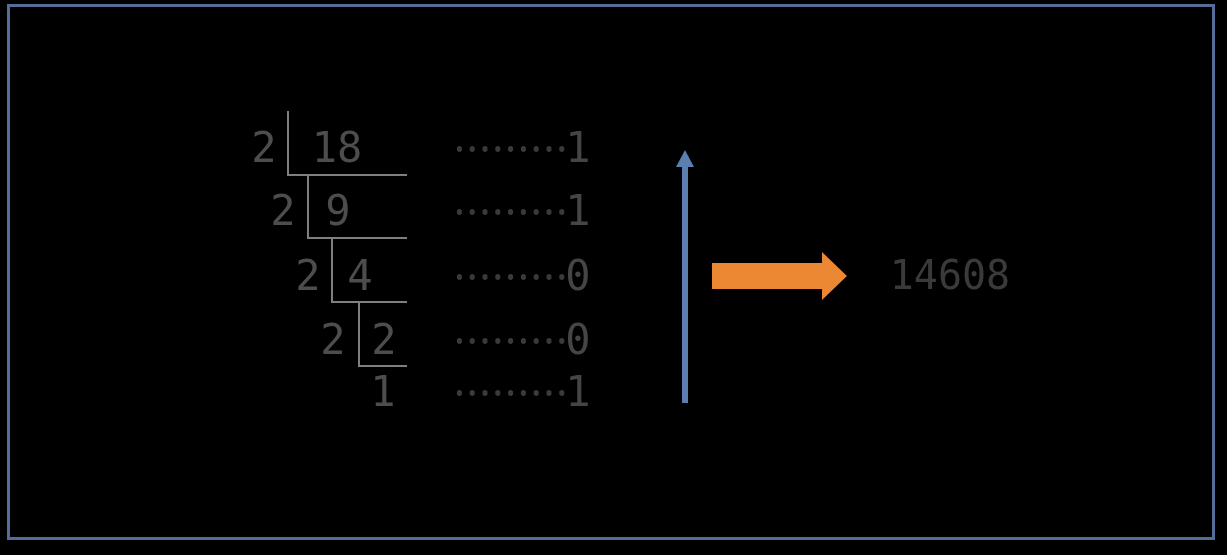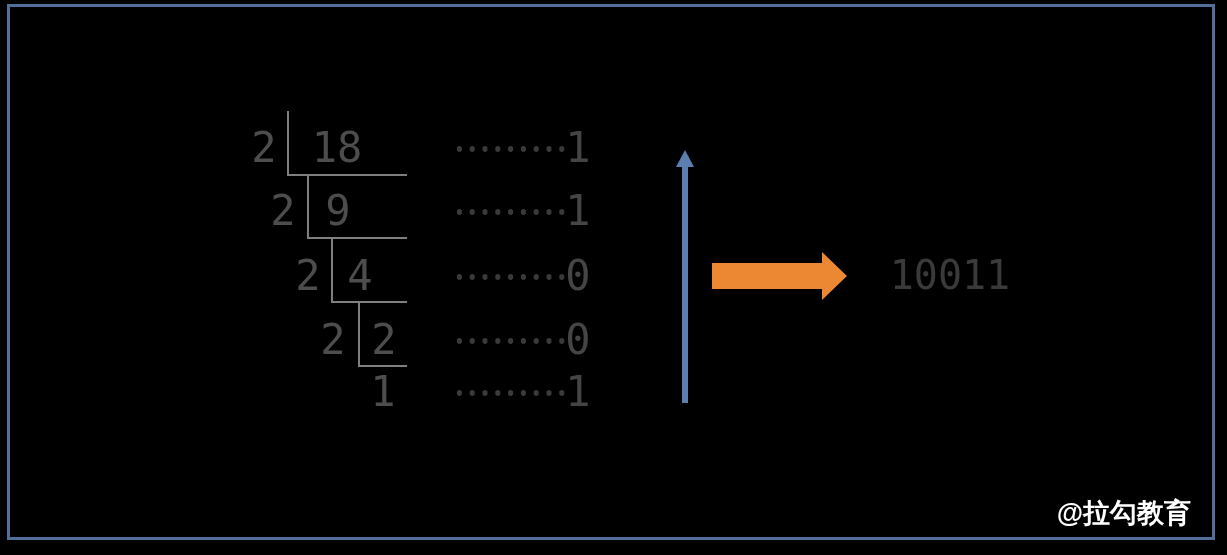--- a/index.html
+++ b/index.html
@@ -177,17 +177,16 @@
   <div>
     <div class="up-arrow-head"></div>
     <div class="up-arrow-shaft"></div>
   </div>
 
   <div>
     <div class="right-arrow-body"></div>
     <div class="right-arrow-head"></div>
   </div>
 
-  <span class="result">10011</span>
+  <span class="result">14608</span>
 
-  <span class="watermark">@拉勾教育</span>
 
 </div>
 
 </body></html>

